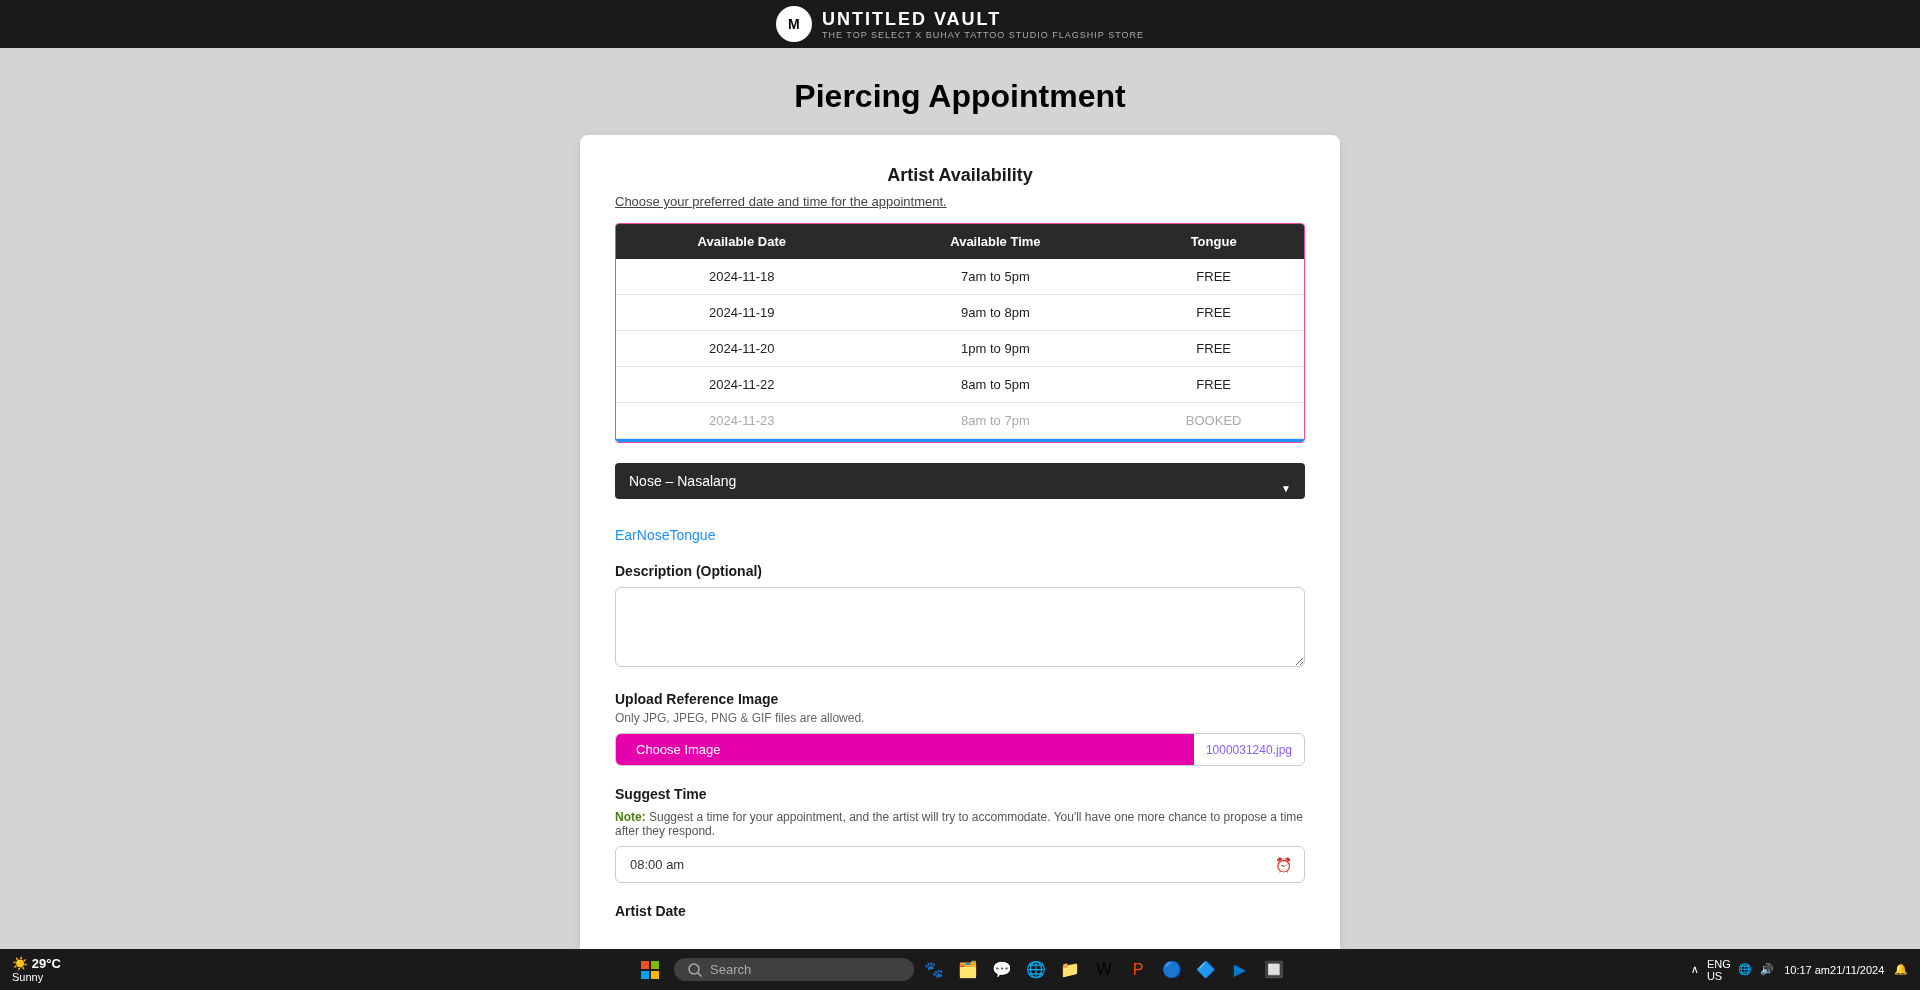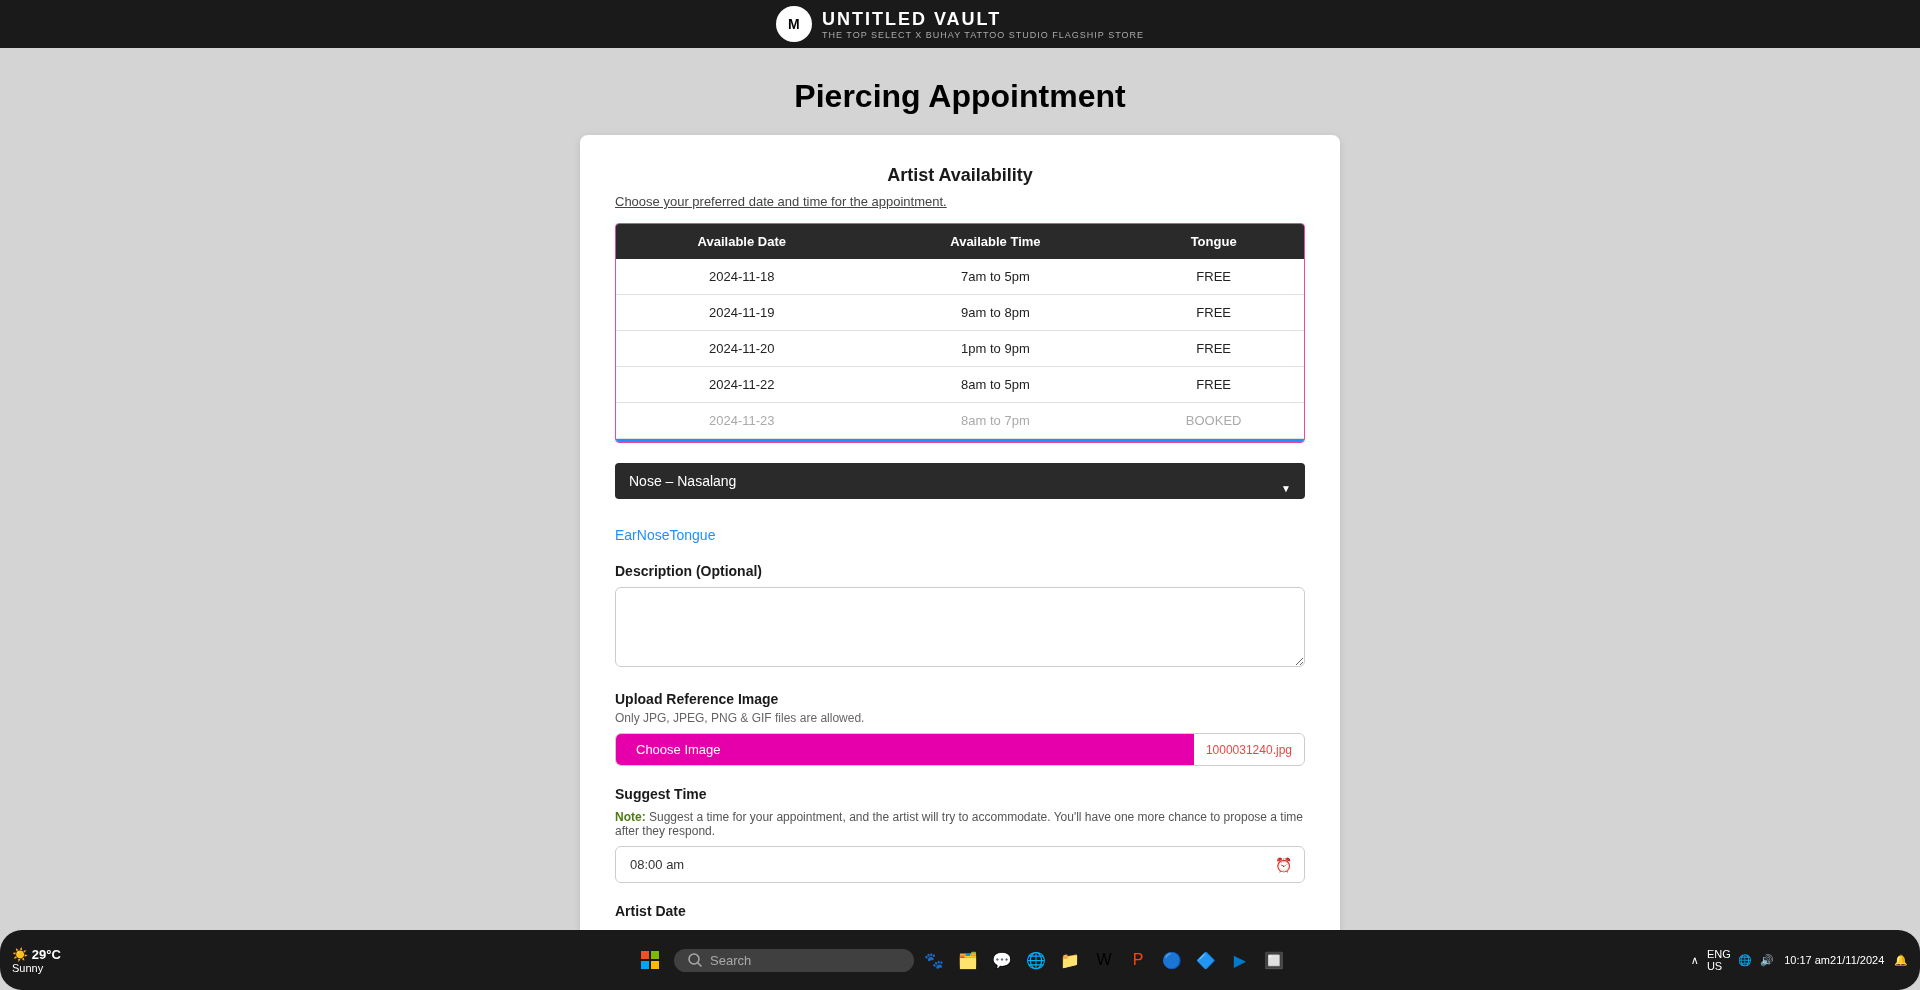--- a/index.html
+++ b/index.html
@@ -240,21 +240,21 @@
       padding: 8px 20px;
       font-size: 13px;
       cursor: pointer;
       flex: 1;
       text-align: left;
       font-family: Arial, sans-serif;
     }
     .file-name-display {
       padding: 0 12px;
       font-size: 12px;
-      color: #ef4444;
+      color: #8b5cf6;
       white-space: nowrap;
     }
 
     
     .suggest-time-section {
       margin-bottom: 20px;
     }
     .suggest-note {
       font-size: 12px;
       color: #555;
@@ -288,27 +288,26 @@
     }
 
     
     .artist-date-section {
       margin-bottom: 10px;
     }
 
     
     .taskbar {
       background: #1a1a1a;
-      height: 60px;
+      height: 41px;
       display: flex;
       align-items: center;
       justify-content: space-between;
       padding: 0 12px;
       flex-shrink: 0;
-      border-radius: 22px;
     }
     .taskbar-left {
       display: flex;
       align-items: center;
       gap: 8px;
     }
     .taskbar-weather {
       display: flex;
       flex-direction: column;
       align-items: flex-start;

